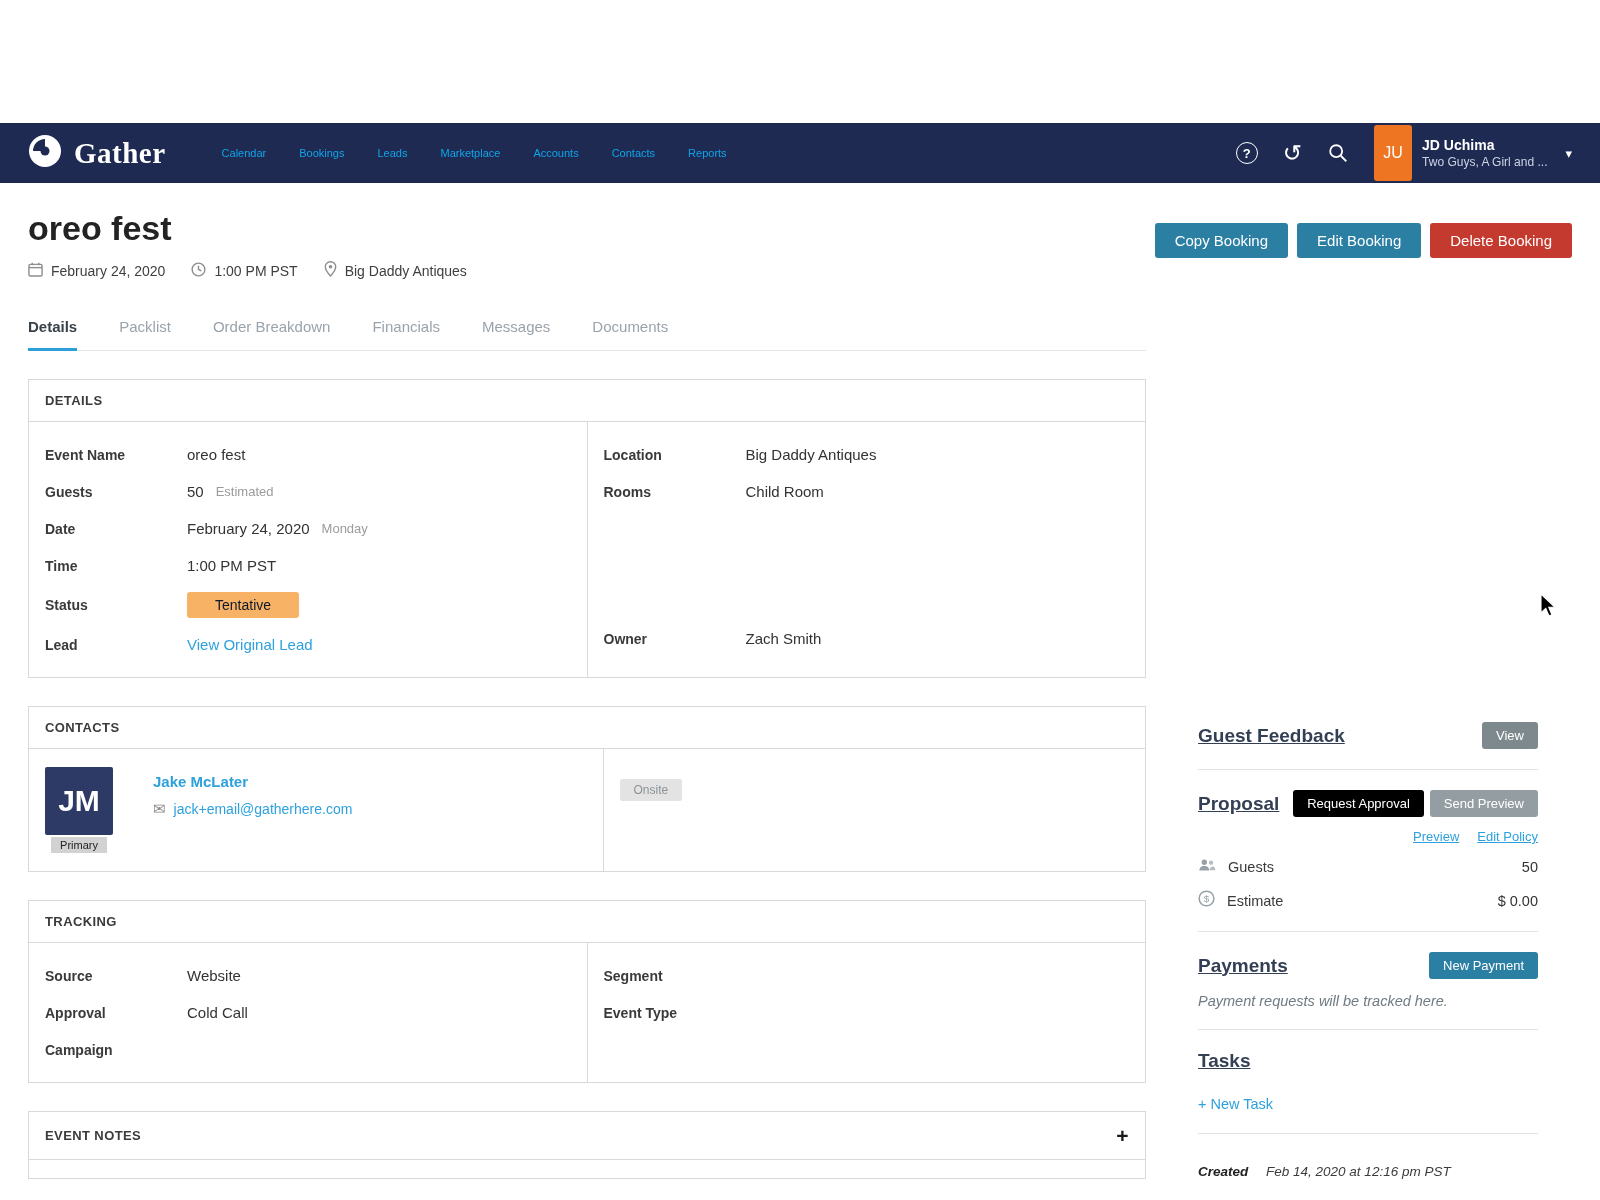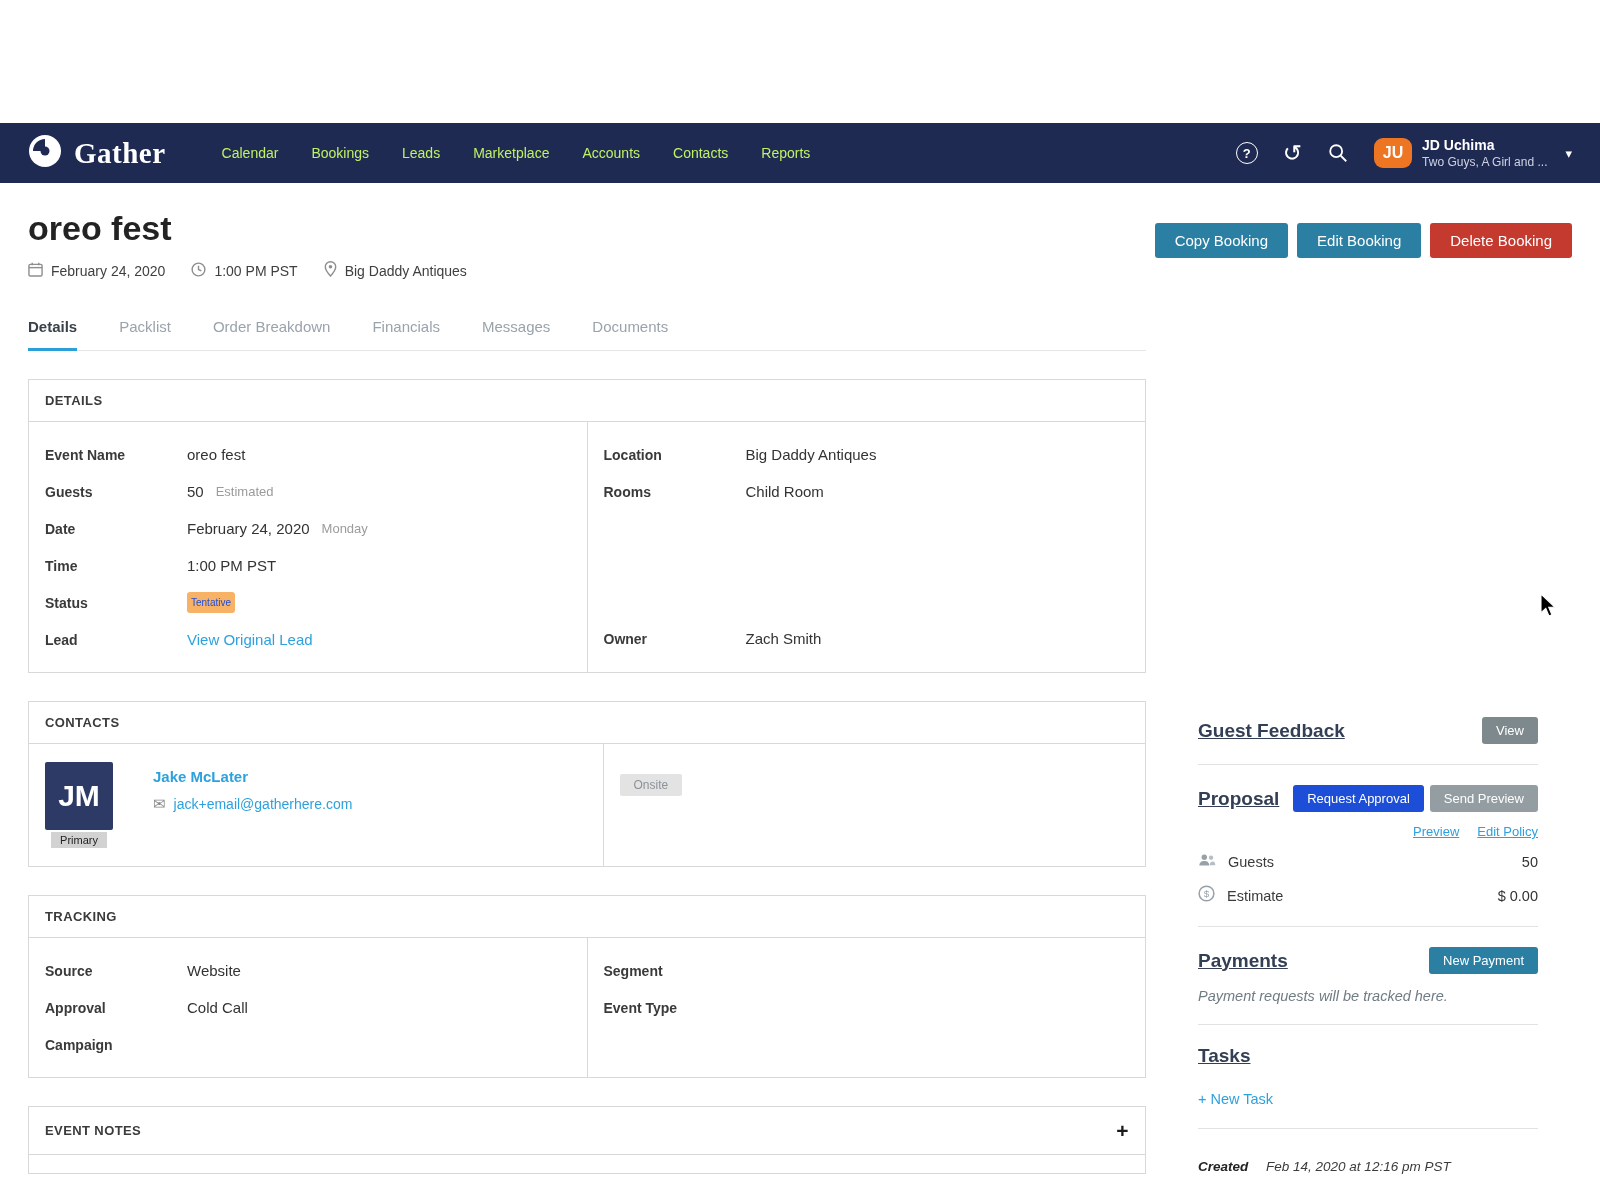--- a/index.html
+++ b/index.html
@@ -24,33 +24,33 @@
   }
   .brand { display: flex; align-items: center; gap: 12px; margin-right: 36px; cursor: pointer; }
   .brand-word {
     font-family: "Liberation Serif", serif;
     font-weight: bold;
     font-size: 29px;
     color: #fff;
     letter-spacing: 0.5px;
   }
   .nav-links { display: flex; gap: 33px; }
-  .nav-link { color: #bef264; font-size: 14px; cursor: pointer; white-space: nowrap; }
+  .nav-link { color: #0ea5e9; font-size: 11px; cursor: pointer; white-space: nowrap; }
   .nav-right { margin-left: auto; display: flex; align-items: center; gap: 25px; }
   .icon-btn { cursor: pointer; display: flex; align-items: center; justify-content: center; }
   .help-circle {
     width: 22px; height: 22px; border: 1.6px solid #fff; border-radius: 50%;
     color: #fff; font-size: 13px; font-weight: bold;
     display: flex; align-items: center; justify-content: center;
   }
   .history-glyph { color: #fff; font-size: 23px; line-height: 1; }
   .user-chip { display: flex; align-items: center; gap: 10px; cursor: pointer; }
   .avatar {
-    width: 38px; height: 30px; background: #ee7623; color: #fff;
-    font-weight: bold; font-size: 16px; border-radius: 9px;
+    width: 38px; height: 56px; background: #ee7623; color: #fff;
+    font-weight: normal; font-size: 16px; border-radius: 3px;
     display: flex; align-items: center; justify-content: center;
   }
   .user-name { font-size: 14px; font-weight: bold; color: #fff; }
   .user-org { font-size: 12px; color: #cdd3e4; margin-top: 2px; }
   .chevron { color: #fff; font-size: 13px; margin-left: 8px; }
 
   
   .page-header { display: flex; justify-content: space-between; align-items: flex-start; padding: 26px 28px 0; }
   .page-title { font-size: 34px; font-weight: bold; color: #232323; }
   .meta-row { display: flex; gap: 26px; margin-top: 13px; align-items: center; }
@@ -77,21 +77,21 @@
     padding: 13px 16px; border-bottom: 1px solid #d9d9d9;
     font-size: 13px; font-weight: bold; color: #3b3b3b; letter-spacing: 0.4px;
   }
   .card-body { display: flex; align-items: stretch; }
   .col { flex: 1; padding: 14px 0; }
   .col + .col { border-left: 1px solid #d9d9d9; }
   .frow { display: flex; align-items: center; padding: 8px 16px; min-height: 37px; }
   .flabel { width: 142px; flex: 0 0 142px; font-size: 14px; font-weight: bold; color: #3a3a3a; }
   .fvalue { font-size: 15px; color: #333; }
   .fnote { font-size: 13px; color: #9b9b9b; margin-left: 12px; }
-  .badge-tentative { background: #f7b266; color: #1d4ed8; font-size: 10px; padding: 5px 4px; border-radius: 3px; }
+  .badge-tentative { background: #f7b266; color: #0f172a; font-size: 14px; padding: 5px 28px; border-radius: 3px; }
   .link { color: #2da1dd; cursor: pointer; }
   .owner-row { margin-top: 110px; }
 
   .contact-col { display: flex; padding: 18px 16px; }
   .avatar-block { width: 68px; text-align: center; }
   .contact-avatar {
     width: 68px; height: 68px; background: #2d3a66; color: #fff;
     font-weight: bold; font-size: 30px; border-radius: 2px;
     display: flex; align-items: center; justify-content: center;
   }
@@ -110,21 +110,21 @@
 
   
   .sidebar { width: 340px; margin-left: 52px; padding-top: 32px; }
   .side-head { display: flex; justify-content: space-between; align-items: center; }
   .side-title { font-size: 19px; font-weight: bold; color: #333f54; text-decoration: underline; }
   .btn-small {
     border: none; color: #fff; font-size: 13px; padding: 6px 14px;
     border-radius: 3px; cursor: pointer; font-family: inherit; white-space: nowrap;
   }
   .btn-gray { background: #7e898e; }
-  .btn-green { background: #1d4ed8; }
+  .btn-green { background: #000000; }
   .btn-gray2 { background: #939da2; }
   .btn-group { display: flex; gap: 6px; }
   .side-hr { border: none; border-top: 1px solid #e2e2e2; margin: 20px 0; }
   .side-links { display: flex; justify-content: flex-end; gap: 18px; margin-top: 12px; }
   .side-link { color: #2da1dd; font-size: 13px; text-decoration: underline; cursor: pointer; }
   .side-item { display: flex; align-items: center; margin-top: 14px; }
   .side-item-label { margin-left: 12px; font-size: 14.5px; color: #3b3b3b; }
   .side-item-value { margin-left: auto; font-size: 14.5px; color: #333; }
   .payments-empty { font-style: italic; color: #6f7b83; font-size: 14.5px; margin-top: 14px; }
   .new-task { display: inline-block; color: #2da1dd; font-size: 14.5px; margin-top: 24px; cursor: pointer; }

